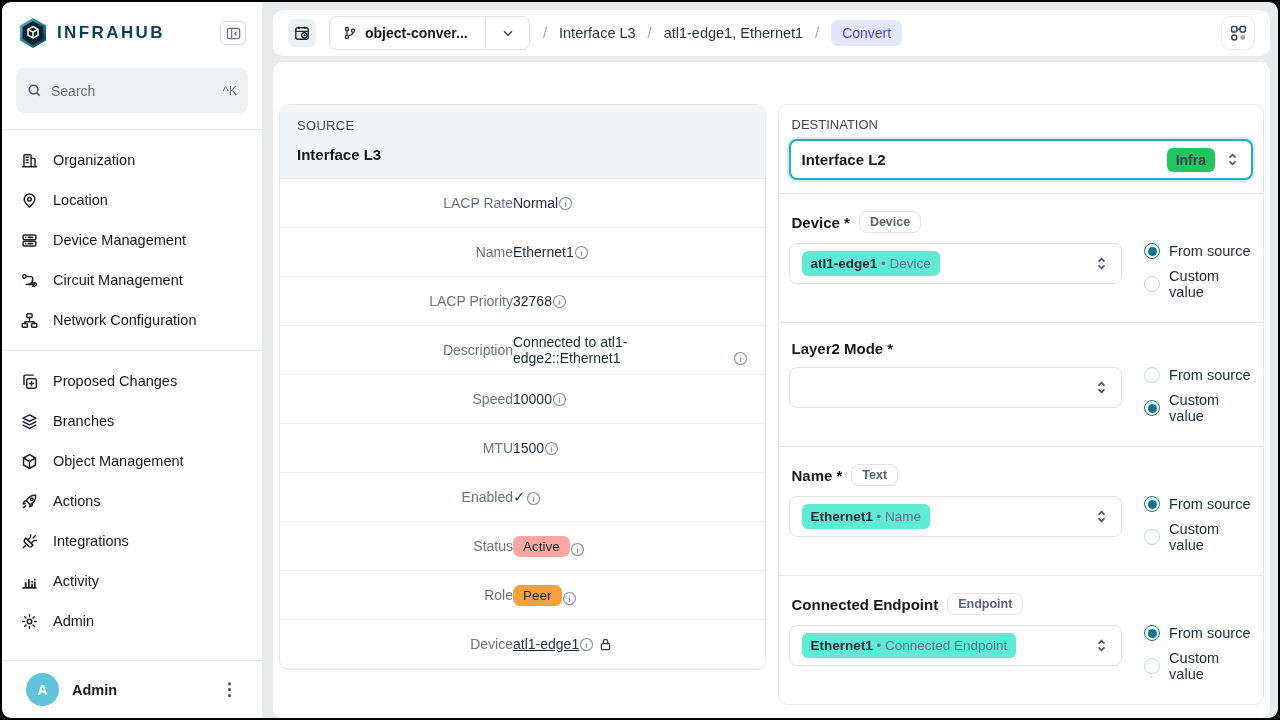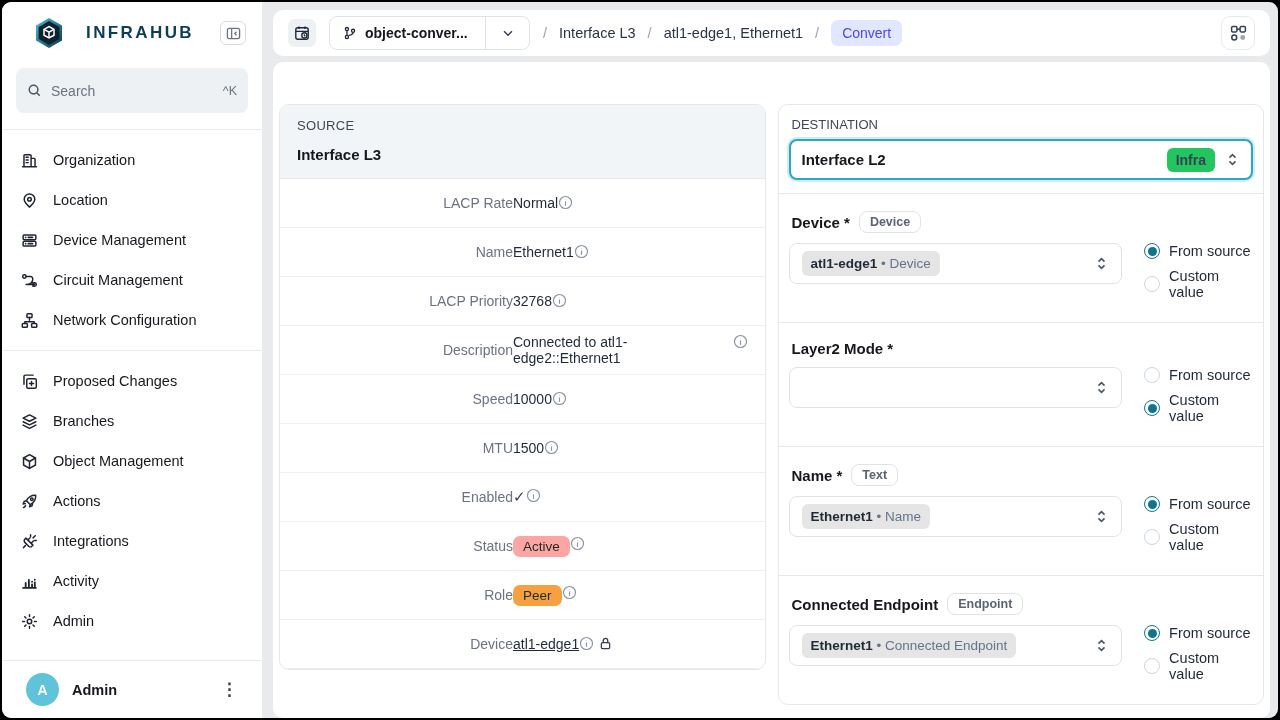--- a/index.html
+++ b/index.html
@@ -5,21 +5,21 @@
   * { margin:0; padding:0; box-sizing:border-box; }
   html,body { width:1280px; height:720px; overflow:hidden; background:#000;
               font-family:"Liberation Sans", sans-serif; }
   .app { position:absolute; inset:2px; background:#e9eaec; border-radius:9px;
          display:flex; overflow:hidden; }
 
   
   .sidebar { width:260px; min-width:260px; background:#fff; display:flex;
              flex-direction:column; border-radius:9px 0 0 9px; }
   .side-head { height:62px; display:flex; align-items:center; padding:0 16px; gap:10px; }
-  .brand { display:flex; align-items:center; gap:22px; flex:1;justify-content:center; }
+  .brand { display:flex; align-items:center; gap:9px; flex:1; }
   .brand-text { font-size:17px; font-weight:800; letter-spacing:2.4px; color:#0e3e57; }
   .collapse-btn { width:26px; height:24px; border:1px solid #d7dbe0; border-radius:6px;
                   display:flex; align-items:center; justify-content:center; color:#6b7280;
                   background:#fff; cursor:pointer; }
   .search { margin:4px 14px 16px; height:45px; background:#eef1f4; border-radius:8px;
             display:flex; align-items:center; gap:9px; padding:0 11px; cursor:pointer; }
   .search-text { font-size:14px; color:#6b7280; flex:1; }
   .search-kbd { font-size:12.5px; color:#6b7280; }
   .side-div { border-top:1px solid #e7eaee; }
   .nav { padding:10px 0; }
@@ -65,21 +65,21 @@
   .panels { display:flex; gap:12px; margin:20px 6px 0; align-items:flex-start; }
 
   
   .src-panel { flex:1; border:1px solid #e5e7eb; border-radius:10px; overflow:hidden; background:#fff; }
   .src-head { background:#f2f5f8; padding:13px 17px 15px; border-bottom:1px solid #e5e7eb; }
   .src-label { font-size:13px; color:#3f4754; letter-spacing:.3px; }
   .src-type { margin-top:13px; font-size:15px; font-weight:700; color:#16181d; }
   .src-row { min-height:49px; display:flex; align-items:center; padding:0 17px;
              border-bottom:1px solid #edf0f3; }
   .src-row-label { width:216px; min-width:216px; font-size:14px; color:#6b7280;text-align:right; }
-  .src-row-val { display:flex; align-items:flex-start; font-size:14px; color:#1f2937; }
+  .src-row-val { display:flex; align-items:flex-end; font-size:14px; color:#1f2937; }
   .badge { padding:3px 10px; border-radius:7px; font-size:13.5px; color:#1e2b1e; }
   .src-link { text-decoration:underline; color:#1f2937; cursor:pointer; }
   .info-ic { width:15px; height:15px; color:#8a94a3; display:flex; cursor:pointer; }
   .info-ic svg, .lock-ic svg { width:15px; height:15px; }
   .lock-ic { width:15px; height:15px; color:#374151; display:flex; margin-left:4px; }
   .check { color:#374151; font-size:15px; }
 
   
   .dst-panel { flex:1; border:1px solid #e5e7eb; border-radius:10px; background:#fff;
                display:flex; flex-direction:column; }
@@ -97,21 +97,21 @@
   .dst-field { border-top:1px solid #e5e7eb; padding:17px 10px 22px; }
   .field-label-row { display:flex; align-items:center; gap:9px; margin-left:3px; }
   .field-label { font-size:15px; font-weight:700; color:#16181d; }
   .kind-badge { border:1px solid #dfe3e8; border-radius:8px; padding:3px 10px; font-size:12.5px;
                 font-weight:600; color:#5b6472; background:#fff; }
   .field-body { display:flex; margin-top:10px; }
   .field-select { width:347px; height:41px; border:1px solid #dfe3e8; border-radius:8px;
                   display:flex; align-items:center; padding:0 12px; gap:8px; cursor:pointer;
                   background:#fff; }
   .field-select .spacer { flex:1; }
-  .chip { background:#e5e5e5; border-radius:6px; padding:5px 9px; font-size:13.5px; color:#64748b;
+  .chip { background:#5eead4; border-radius:6px; padding:5px 9px; font-size:13.5px; color:#64748b;
           white-space:nowrap; }
   .chip b { color:#1f2937; font-weight:700; }
   .radios { margin-left:22px; display:flex; flex-direction:column; gap:9px; justify-content:center; }
   .radio-opt { display:flex; align-items:center; gap:9px; font-size:14.5px; color:#1f2937; cursor:pointer; }
   .radio { width:16px; height:16px; border-radius:50%; border:1px solid #cbd5e1; background:#fff;
            position:relative; flex:none; }
   .radio.on { border:1.5px solid #0e7490; }
   .radio.on::after { content:""; position:absolute; inset:2.5px; border-radius:50%; background:#0e7490; }
 </style>
 </head>

